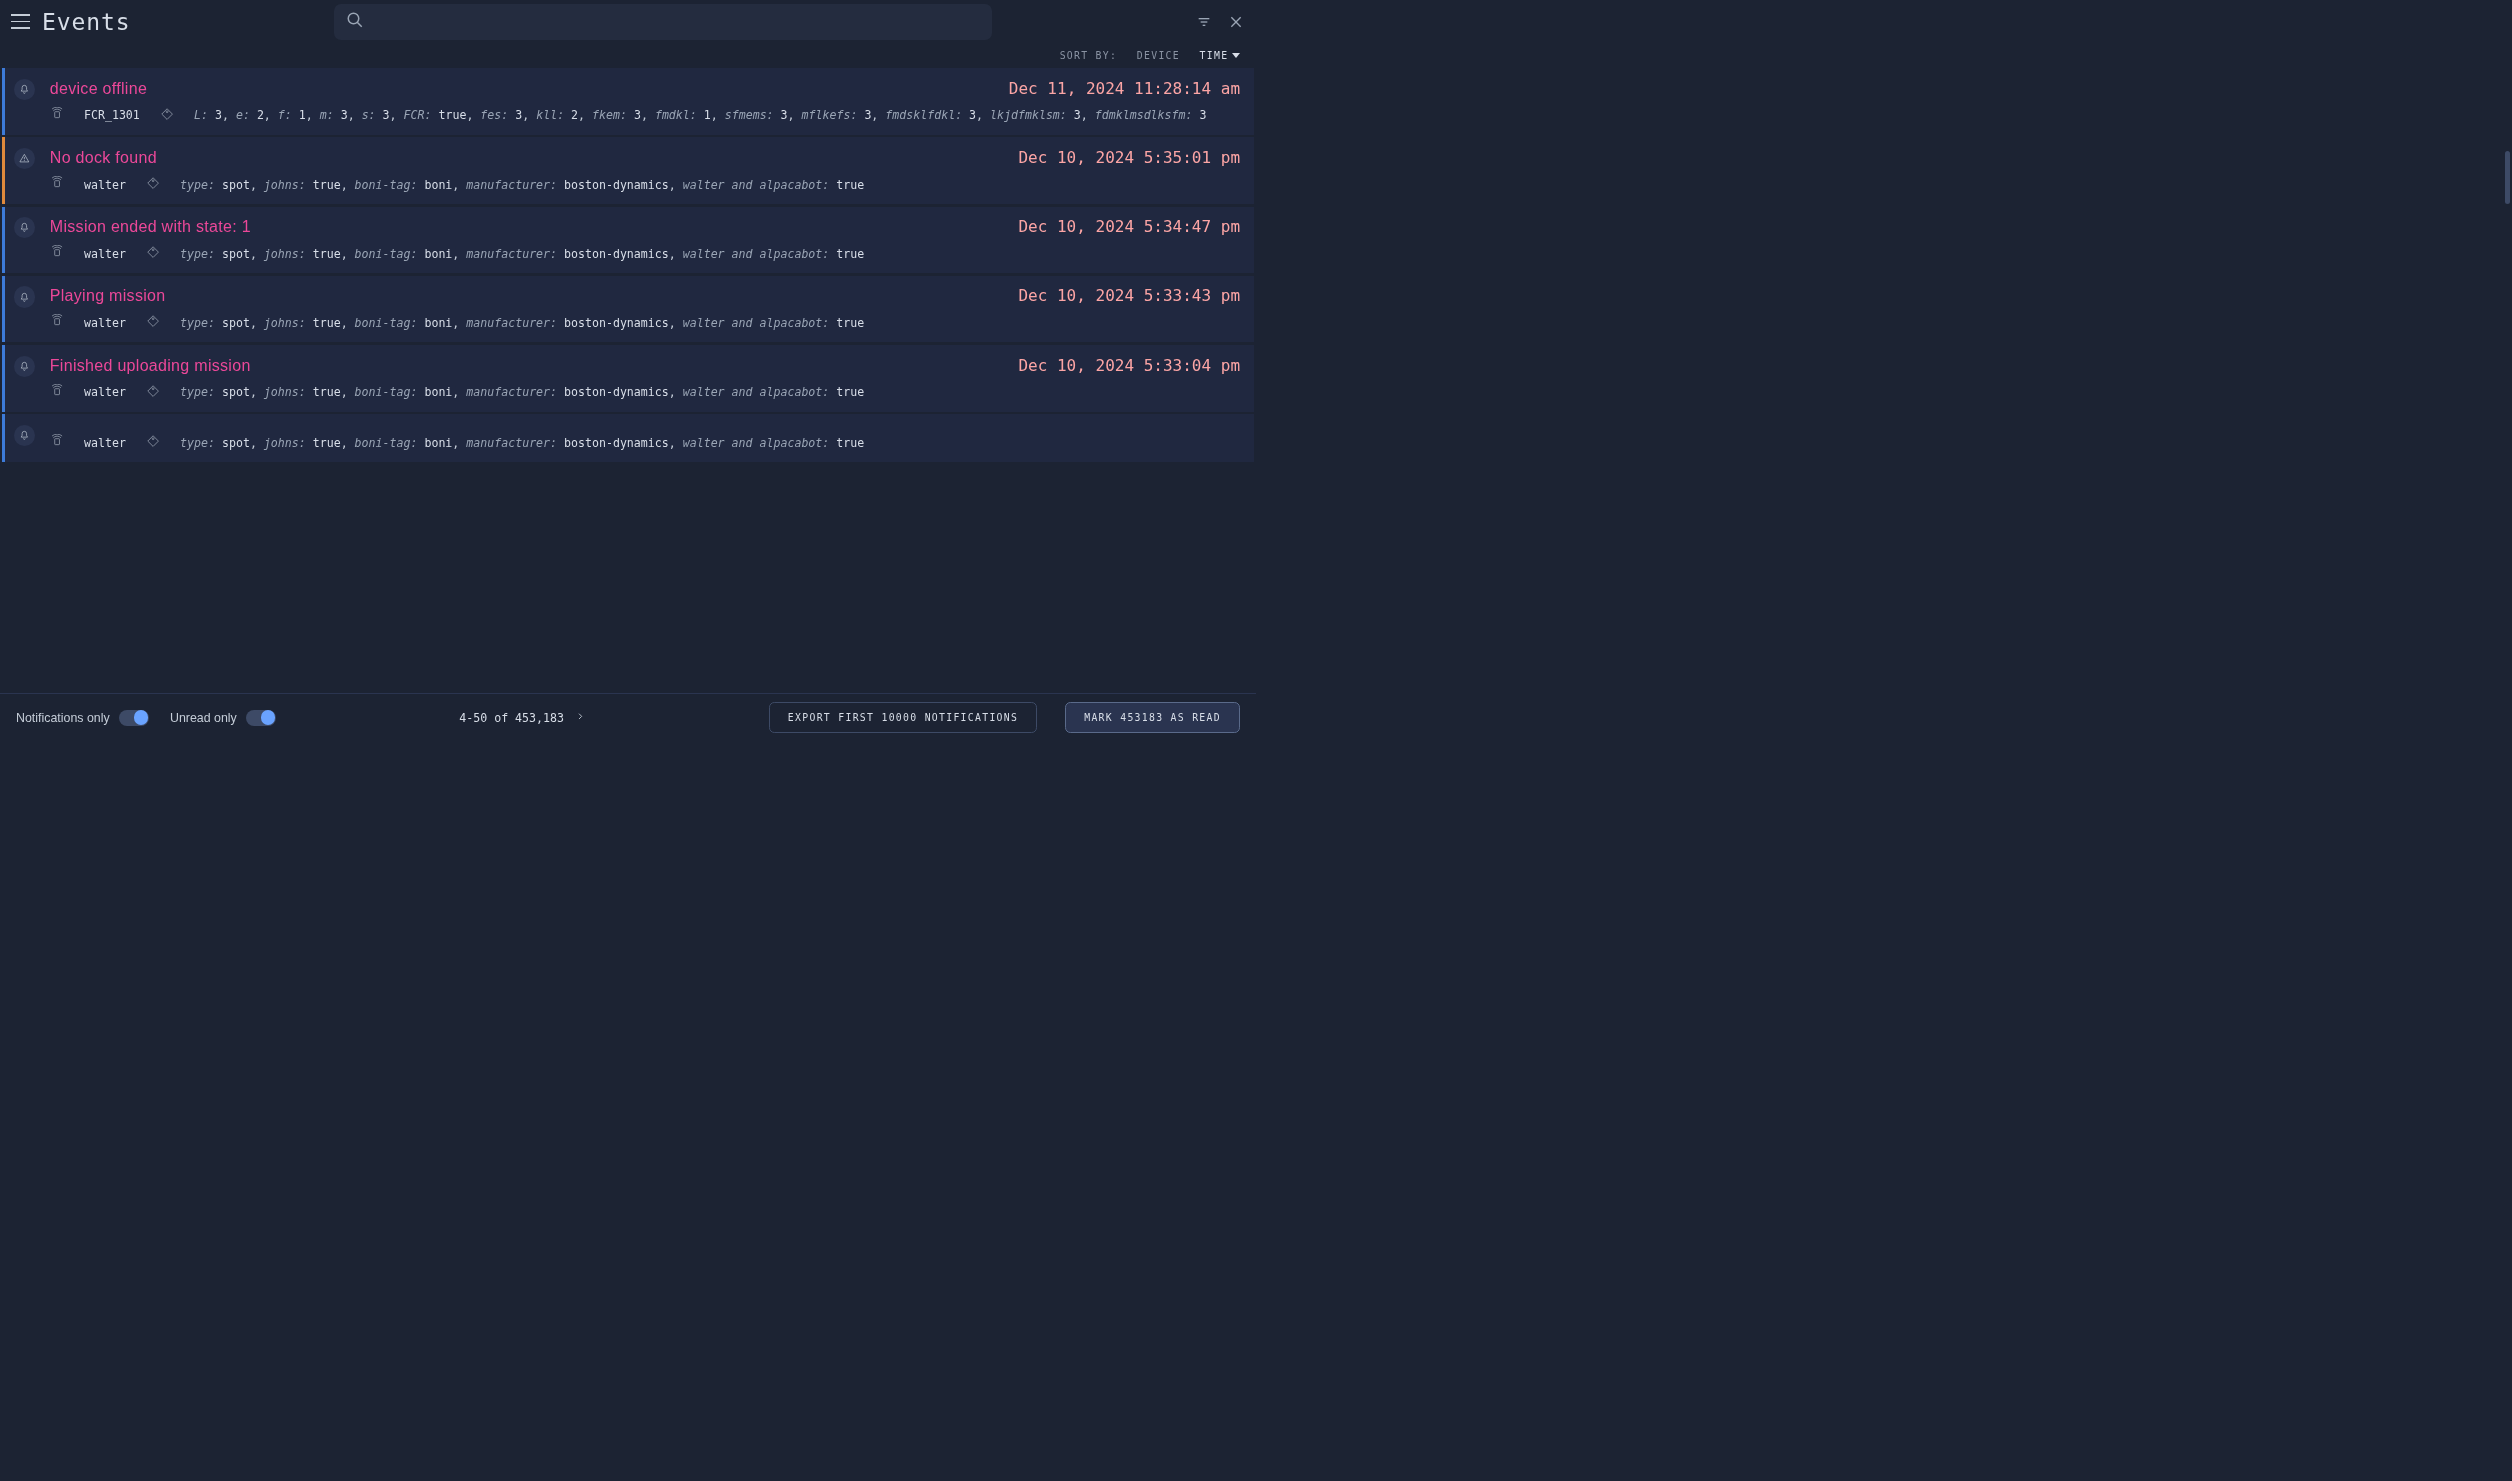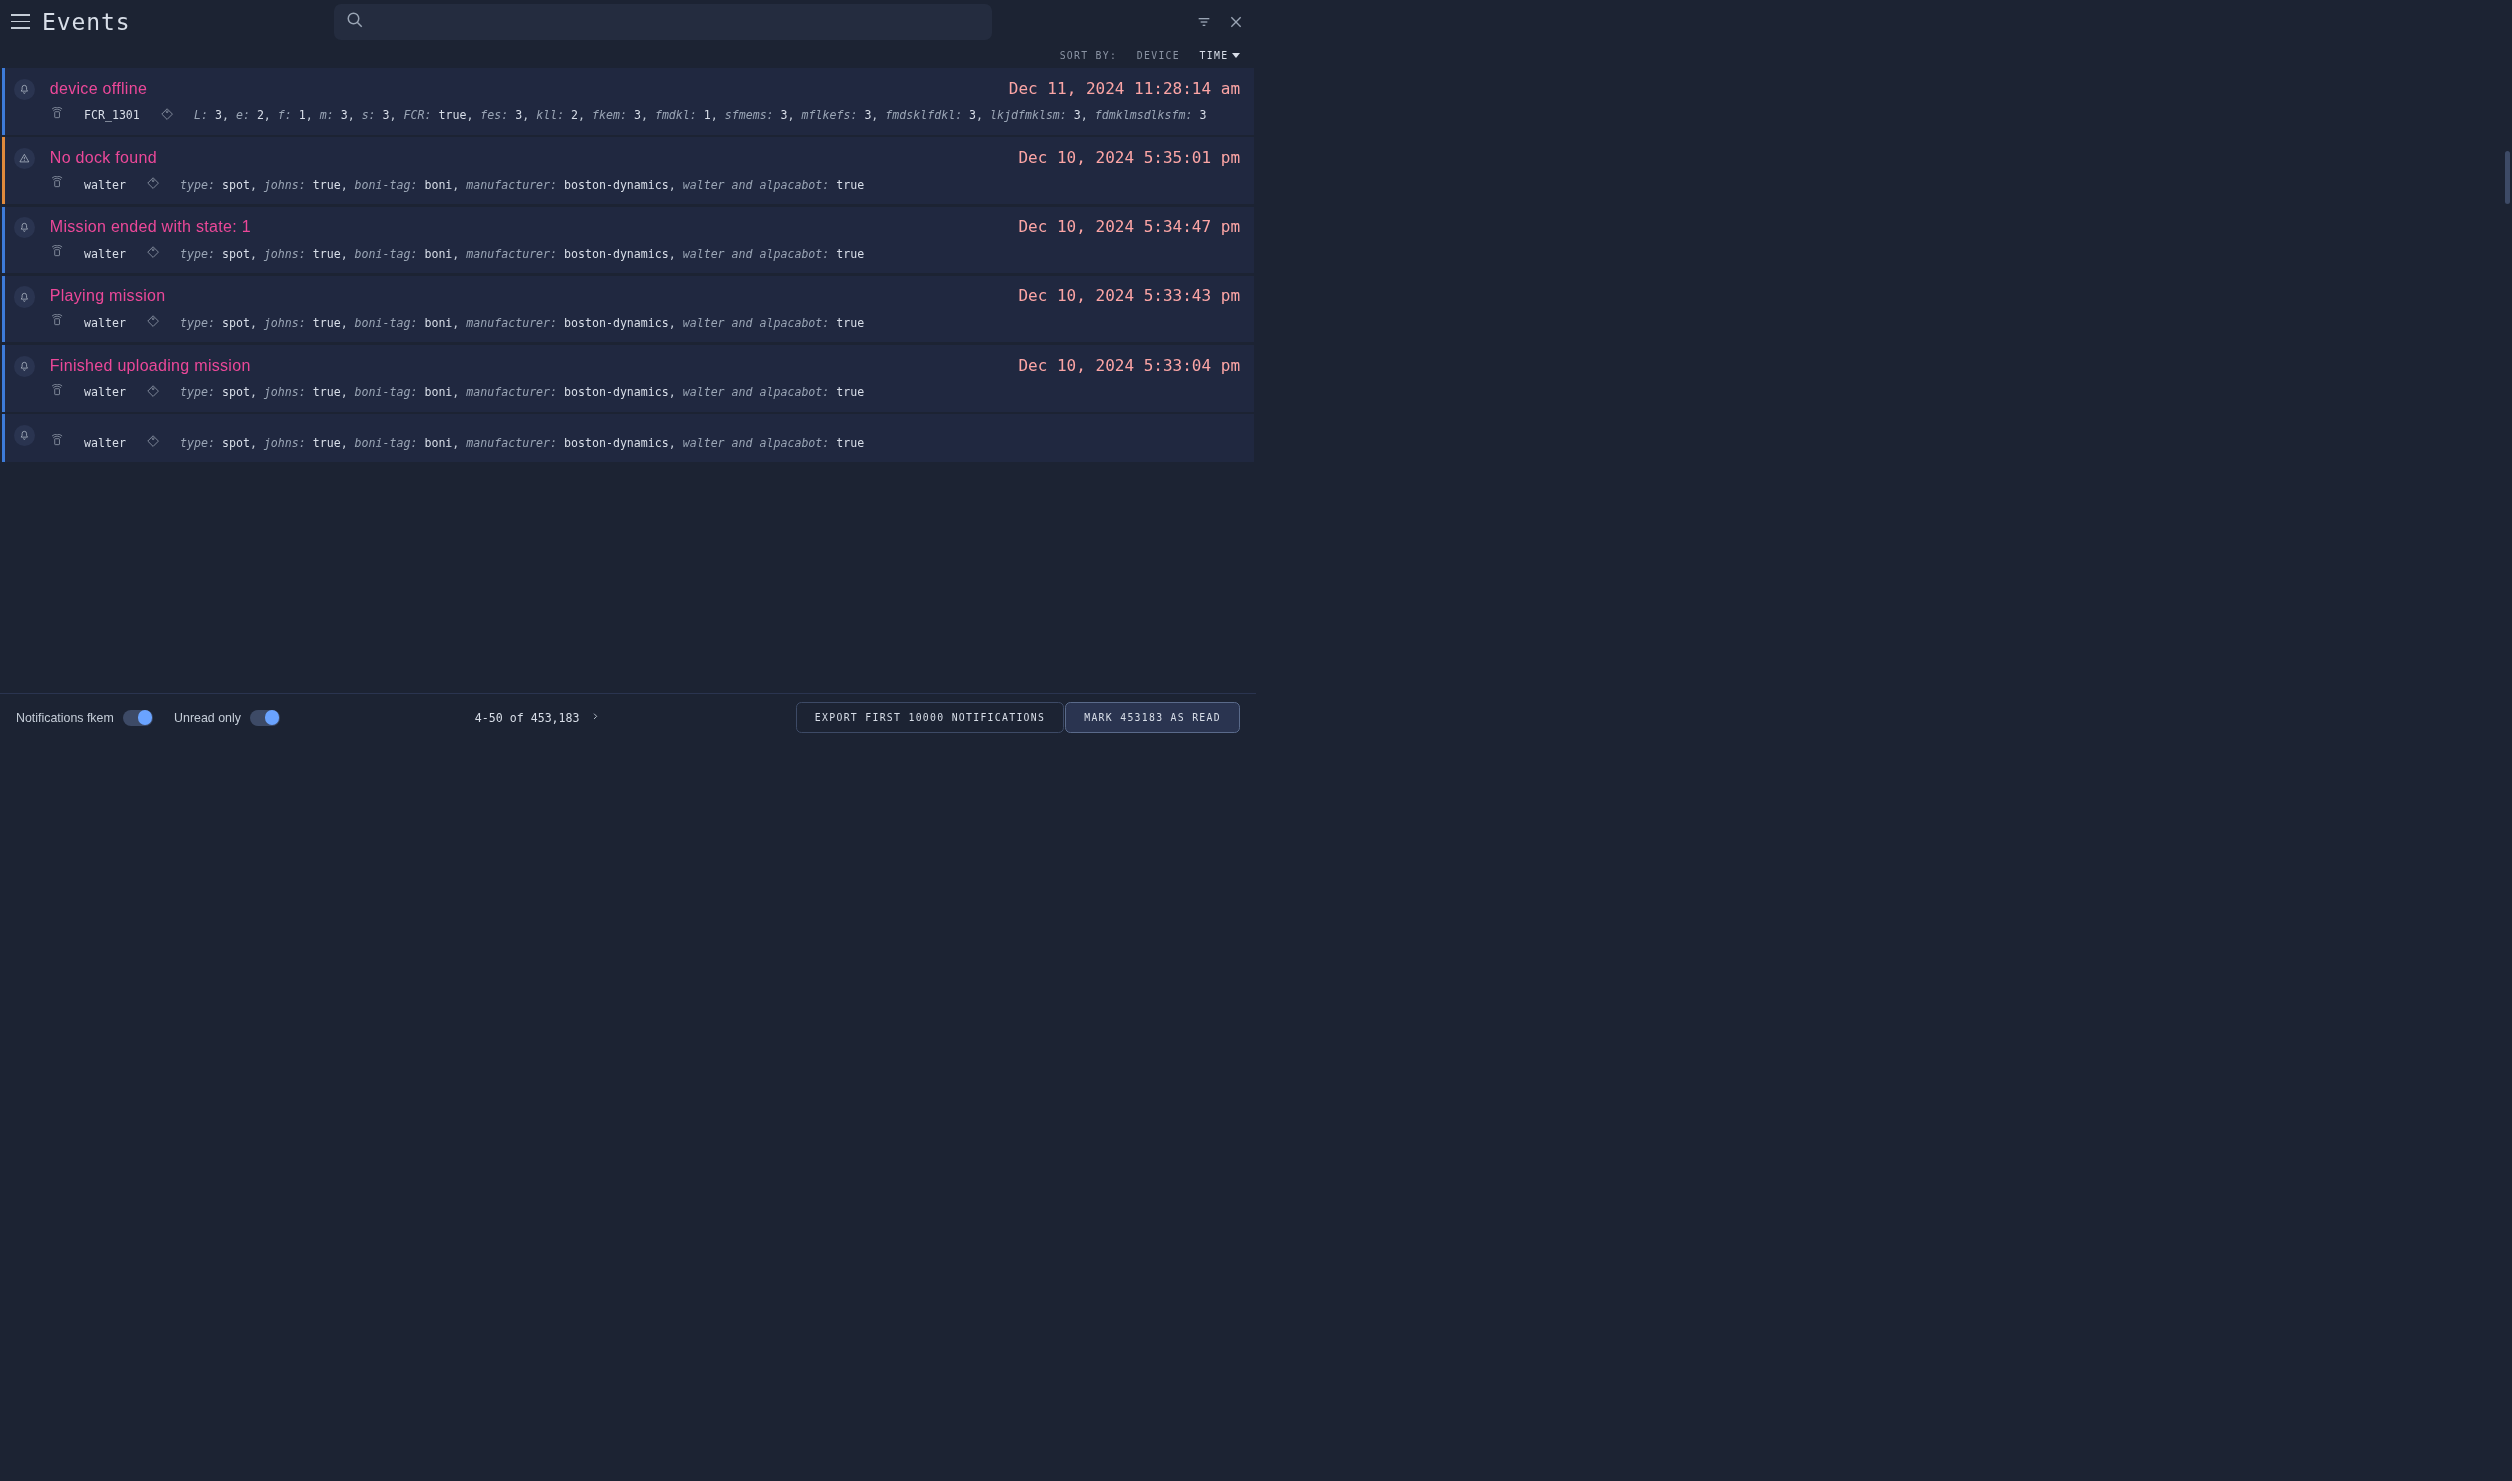--- a/index.html
+++ b/index.html
@@ -95,21 +95,21 @@
 .toggle {
   width:30px; height:16px; background:#3d4a66; border-radius:9px;
   position:relative; cursor:pointer;
 }
 .toggle.on::after {
   content:''; position:absolute; right:0.9px; top:0.9px;
   width:14.2px; height:14.2px; border-radius:50%; background:#6aa3ff;
 }
 .footer-mid { display:flex; align-items:center; gap:10.7px; font-size:11.6px; color:#d8dee8; }
 .page-arrow svg { width:10.7px; height:10.7px; stroke:#c5cdd8; fill:none; stroke-width:2; }
-.footer-right { display:flex; gap:1px; }
+.footer-right { display:flex; gap:28px; }
 .btn {
   padding: 9px 18px; border-radius:5.3px; cursor:pointer;
   font-size:9.8px; letter-spacing:1.3px; font-family:inherit;
   border:0.9px solid #3d4a66; background:transparent; color:#d8dee8;
 }
 .btn.primary { border-color:#5a6a8a; background:#2a3450; }
 
 .scrollbar { position:absolute; right:1.8px; top:151px; width:5.3px; height:53px; background:#3d4a66; border-radius:2.7px; }
 </style>
 </head>
@@ -313,21 +313,21 @@
         <span class="tags"><span class="tlabel">type:</span> <span class="tval">spot</span>, <span class="tlabel">johns:</span> <span class="tval">true</span>, <span class="tlabel">boni-tag:</span> <span class="tval">boni</span>, <span class="tlabel">manufacturer:</span> <span class="tval">boston-dynamics</span>, <span class="tlabel">walter and alpacabot:</span> <span class="tval">true</span></span>
       </div>
     </div>
   </div>
 
 <div class="scrollbar"></div>
 
 <div class="footer">
   <div class="footer-left">
     <div class="toggle-group">
-      <span>Notifications fkem</span>
+      <span>Notifications only</span>
       <div class="toggle on"></div>
     </div>
     <div class="toggle-group">
       <span>Unread only</span>
       <div class="toggle on"></div>
     </div>
   </div>
   <div class="footer-mid">
     <span>4-50 of 453,183</span>
     <span class="page-arrow">

